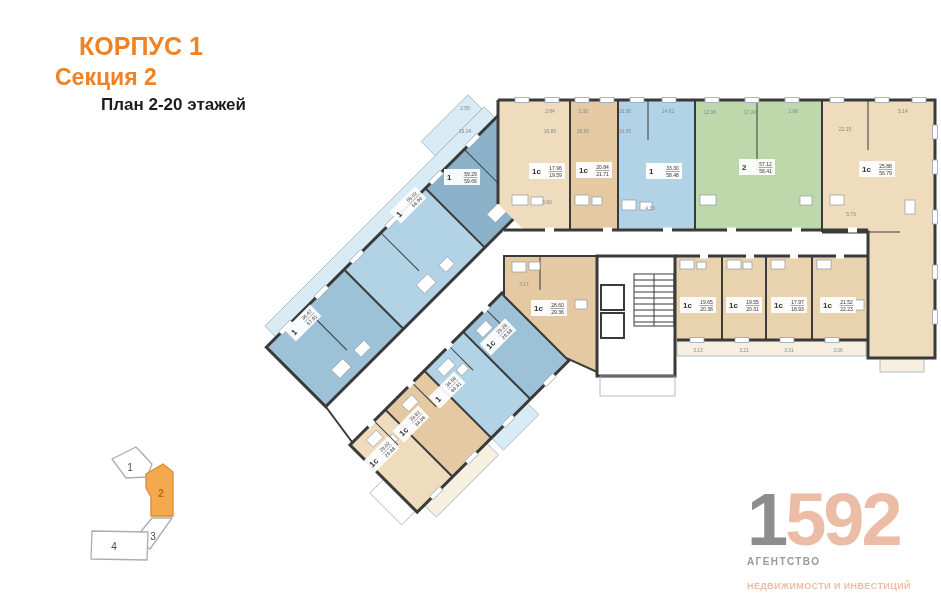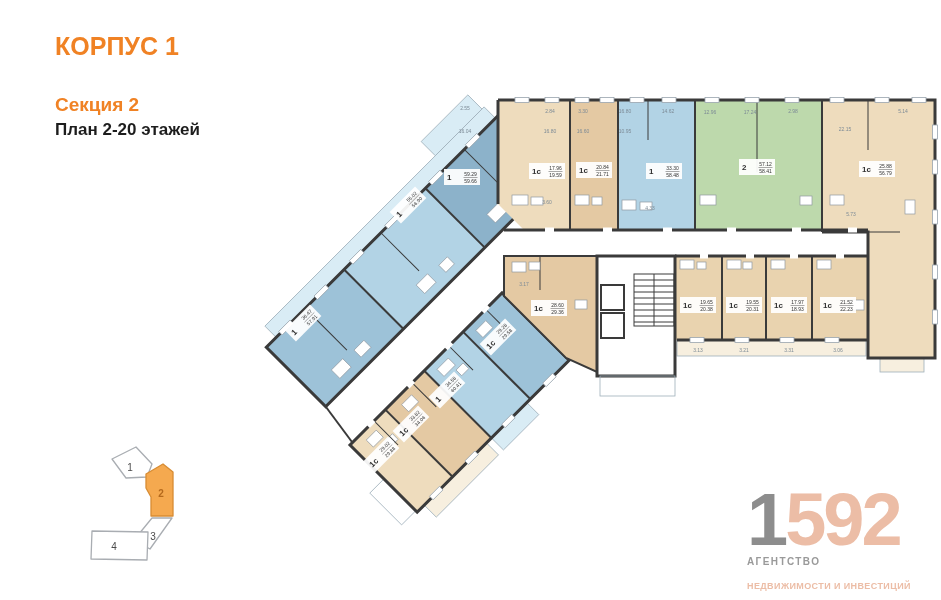--- a/index.html
+++ b/index.html
@@ -1,22 +1,22 @@
 <!DOCTYPE html>
 <html style="--accent: #f08224; --wall: #3a3a3a; --blue_dark: #8cb2ca; --blue_mid: #9dc2d8; --blue_light: #b2d3e5; --balcony_blue: #d9ecf5; --green: #bdd9ac; --tan: #eedcbd; --tan_dark: #e4c9a3; --tan_mid: #e9d3af; --balcony_tan: #f7efdf; --minimap_orange: #f5a94f; --logo_gray: #8d8d8d; --logo_salmon: #ecbda6; --dim_text: #7d8b96;"><head>
 <meta charset="utf-8">
 <style>
   html,body{margin:0;padding:0;background:#fff;font-family:"Liberation Sans",sans-serif;}
   .stage{position:relative;width:941px;height:600px;background:#fff;overflow:hidden;}
 
   
   .title{position:absolute;left:55px;top:30px;}
-  .title .t1{color:var(--accent);font-weight:bold;font-size:25px;line-height:1.3;}
-  .title .t2{color:var(--accent);font-weight:bold;font-size:19px;line-height:1.3;margin-top:30px;}
-  .title .t3{color:#1d1d1d;font-weight:bold;font-size:17px;margin-top:3px;}
+  .title .t1{color:var(--accent);font-weight:bold;font-size:25px;line-height:1.3;margin-left:24px;}
+  .title .t2{color:var(--accent);font-weight:bold;font-size:23px;line-height:1.3;}
+  .title .t3{color:#1d1d1d;font-weight:bold;font-size:17px;margin-top:3px;margin-left:46px;}
 
   
   .logo{position:absolute;left:747px;top:486px;width:190px;}
   .logo-digits{font-size:74px;font-weight:bold;letter-spacing:-3px;line-height:0.92;white-space:nowrap;}
   .d-gray{color:var(--logo_gray);}
   .d-salmon{color:var(--logo_salmon);}
   .cap1{color:#9a9a9a;font-size:10px;letter-spacing:1.4px;font-weight:bold;margin-top:2px;}
   .cap2{color:var(--logo_salmon);font-size:9px;letter-spacing:0.4px;font-weight:bold;margin-top:14px;}
 
   

